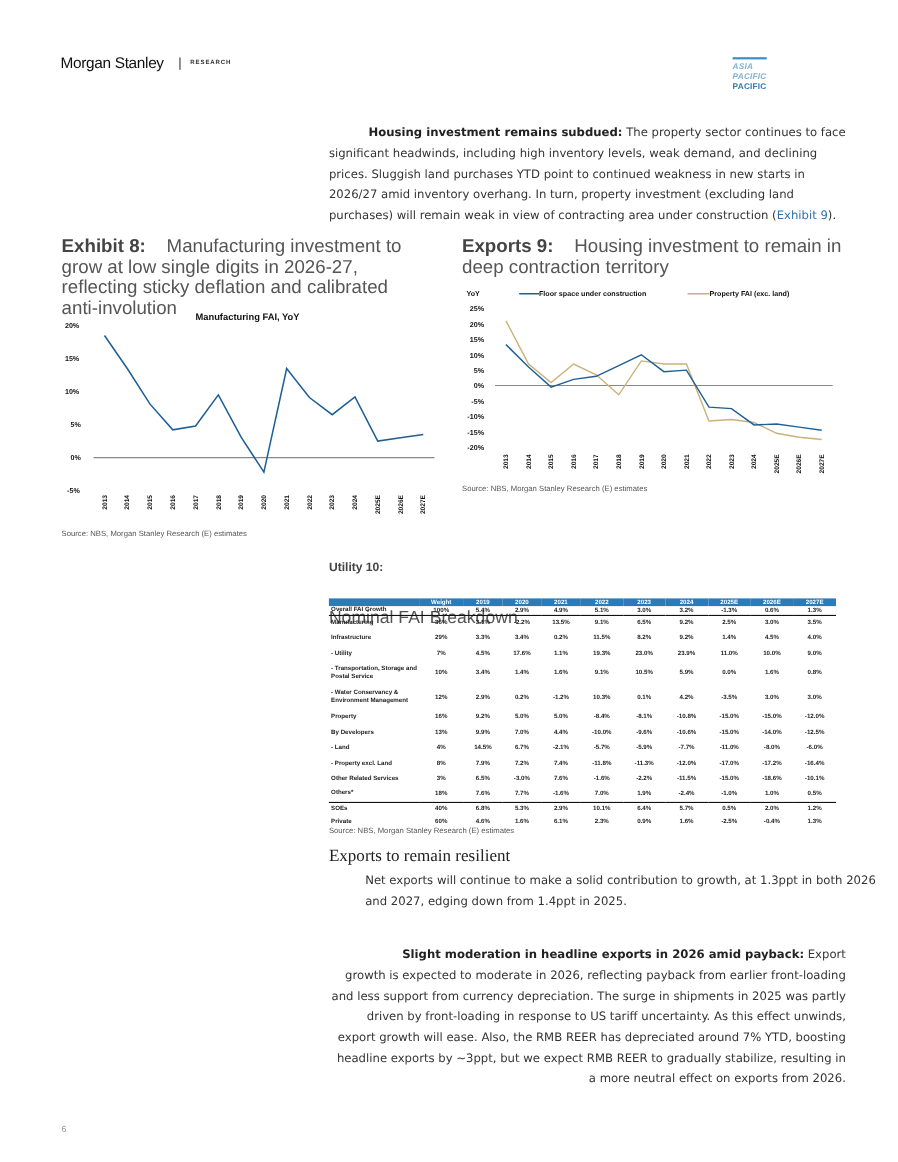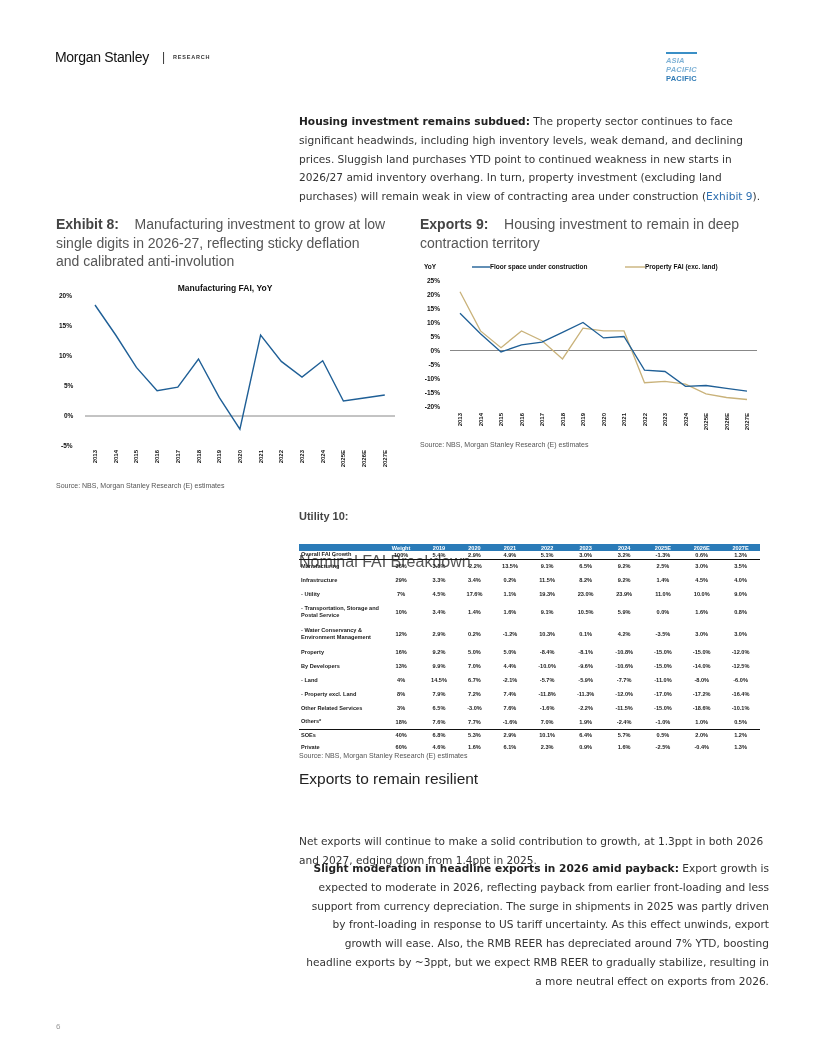--- a/index.html
+++ b/index.html
@@ -8,41 +8,41 @@
 
   .header { position: absolute; left: 0; top: 0; width: 676px; height: 80px; }
   .brand { position: absolute; left: 55px; top: 49px; font-family: "Liberation Sans", sans-serif; font-size: 14px; color: #111; letter-spacing: -0.3px; }
   .brand-sep { position: absolute; left: 162px; top: 50px; font-size: 12px; color: #333; }
   .brand-sub { position: absolute; left: 173px; top: 54px; font-size: 5.5px; font-weight: bold; letter-spacing: 0.8px; color: #333; }
   .api { position: absolute; left: 666px; top: 52px; font-size: 7.5px; font-weight: bold; letter-spacing: 0.2px; border-top: 2px solid #3a8fc6; padding-top: 2px; }
   .api .a1 { color: #7fb2d6; font-style: italic; }
   .api .a2 { color: #2e7ab5; }
 
   .para { position: absolute; left: 299px; width: 470px; font-family: "DejaVu Sans", sans-serif; font-size: 10.6px; line-height: 18.8px; color: #333; }
-  .para b { color: #222; }
+  .para b { color: #222; margin-left: 36px; }
   .link { color: #2e6fb0; margin-top: 37px; }
 
-  .exhibit-title { position: absolute; font-family: "Liberation Sans", sans-serif; font-size: 14px; line-height: 18.5px; color: #555; }
+  .exhibit-title { position: absolute; font-family: "Liberation Sans", sans-serif; font-size: 17px; line-height: 18.5px; color: #555; }
   .exhibit-title b { color: #444; }
 
   .source { position: absolute; font-family: "Liberation Sans", sans-serif; font-size: 7px; color: #555; }
 
   svg text { font-family: "Liberation Sans", sans-serif; }
 
   .tbl { position: absolute; left: 299px; top: 544px; width: 461px; border-collapse: collapse; font-family: "Liberation Sans", sans-serif; font-size: 5.6px; font-weight: bold; color: #222; }
   .tbl th { background: #2a7bb8; color: #fff; font-size: 5.6px; height: 7px; padding: 0 2px; text-align: center; font-weight: bold; }
   .tbl th.first { text-align: left; }
   .tbl td { padding: 0 2px; text-align: center; height: 14px; }
   .tbl td.lbl { text-align: left; width: 82px; line-height: 7px; }
   .tbl tr.overall td { height: 8px; border-bottom: 1.3px solid #111; }
   .tbl tr.tall td { height: 22px; }
   .tbl tr.others td { border-bottom: 1.3px solid #111; }
   .tbl tr.short td { height: 12px; }
 
-  .h2 { position: absolute; left: 299px; top: 770px; font-family: Liberation Sans, sans-serif; font-size: 15.5px; color: #222; text-align: center; }
+  .h2 { position: absolute; left: 299px; top: 770px; font-family: Liberation Serif, serif; font-size: 15.5px; color: #222; text-align: center; }
   .pagenum { position: absolute; left: 56px; top: 1022px; font-size: 8px; color: #999; }
 </style>
 </head>
 <body>
 
 <div class="header">
   <div class="brand">Morgan Stanley</div>
   <div class="brand-sep">|</div>
   <div class="brand-sub">RESEARCH</div>
   <div class="api">
@@ -341,19 +341,19 @@
         <td>-0.4%</td>
         <td>1.3%</td>
       </tr>
     </tbody>
 </table>
 
 <div class="source" style="left:299px; top:752px;">Source: NBS, Morgan Stanley Research (E) estimates</div>
 
 <div class="h2">Exports to remain resilient</div>
 
-<div class="para" style="top:832px;">Net exports will continue to make a solid contribution to growth, at 1.3ppt in both 2026 and 2027, edging down from 1.4ppt in 2025.</div>
+<div class="para" style="top:792px;margin-left:33px;">Net exports will continue to make a solid contribution to growth, at 1.3ppt in both 2026 and 2027, edging down from 1.4ppt in 2025.</div>
 
 <div class="para" style="top:859px;text-align:right;">
   <b>Slight moderation in headline exports in 2026 amid payback:</b><span> Export growth is expected to moderate in 2026, reflecting payback from earlier front-loading and less support from currency depreciation. The surge in shipments in 2025 was partly driven by front-loading in response to US tariff uncertainty. As this effect unwinds, export growth will ease. Also, the RMB REER has depreciated around 7% YTD, boosting headline exports by ~3ppt, but we expect RMB REER to gradually stabilize, resulting in a more neutral effect on exports from 2026.</span>
 </div>
 
 <div class="pagenum">6</div>
 
 </body></html>

